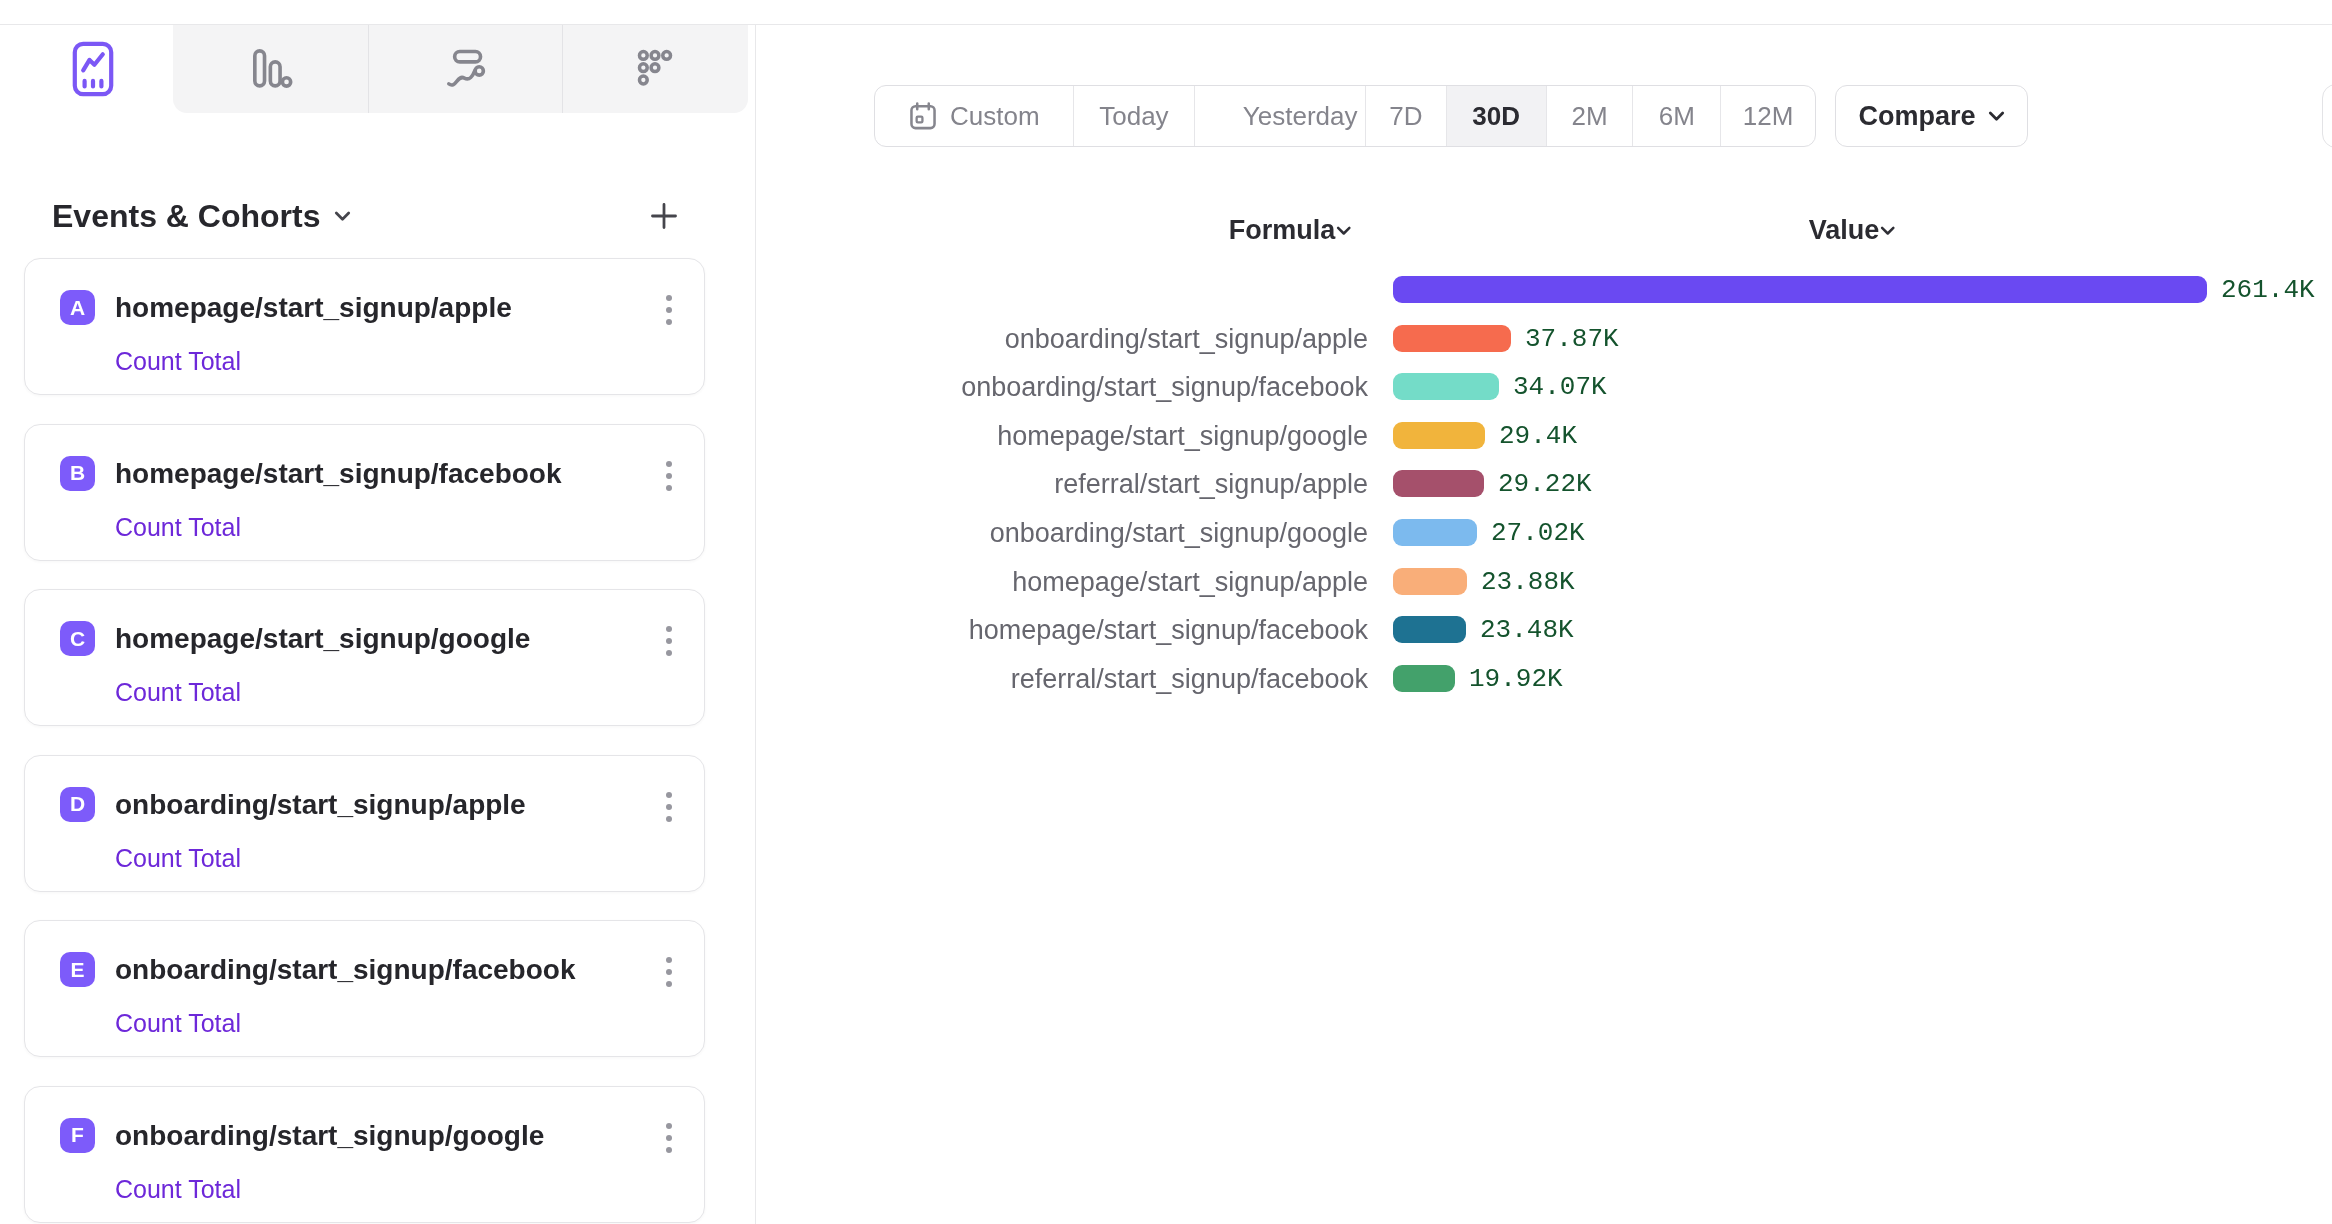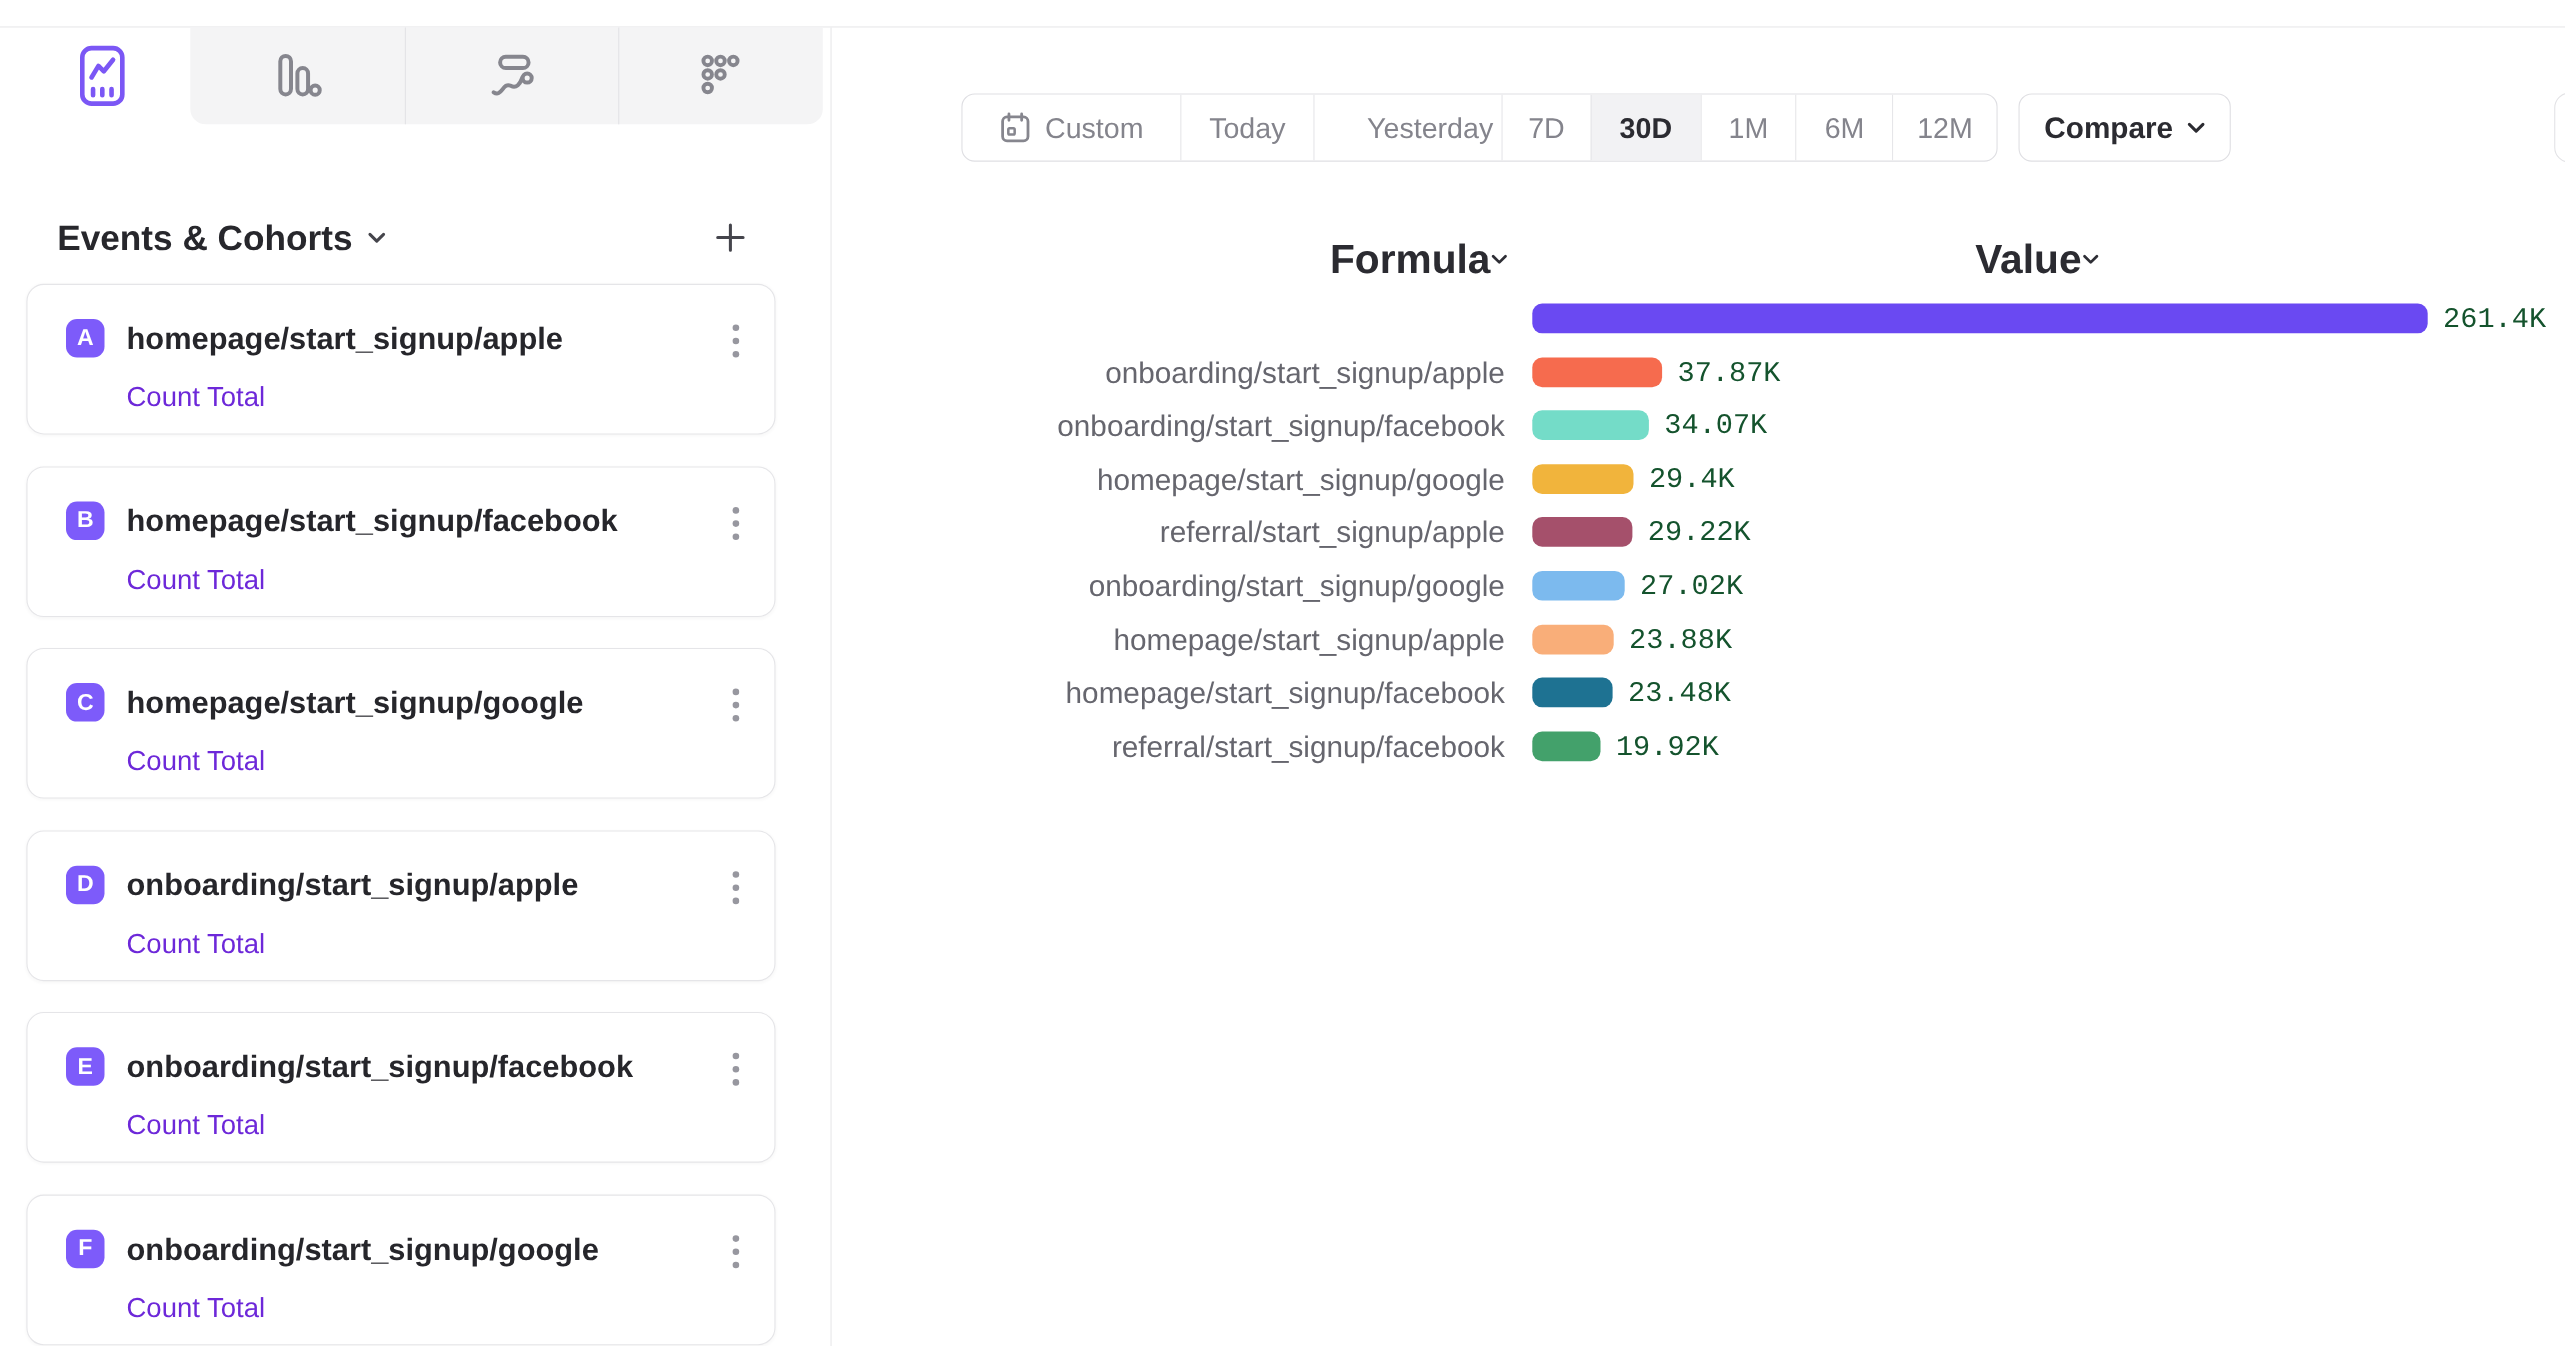--- a/index.html
+++ b/index.html
@@ -63,21 +63,21 @@
   }
   .partial-btn {
     position: absolute; left: 2322px; top: 84px; width: 40px; height: 64px;
     background: #fff; border: 1.5px solid #e3e3e6; border-radius: 14px;
   }
 
   
   .col-header {
     position: absolute; top: 215px; transform: translateX(-50%);
     display: flex; align-items: center; 
-    font-size: 37px; font-weight: 600; color: #2b2b31; cursor: pointer;
+    font-size: 27px; font-weight: 600; color: #2b2b31; cursor: pointer;
   }
   .rows { position: absolute; left: 0; top: 276px; width: 2332px; }
   .chart-row { position: absolute; left: 0; width: 2332px; height: 28px; }
   .row-label {
     position: absolute; left: 700px; top: 0; width: 668px; height: 28px;
     text-align: right; font-size: 27px; line-height: 28px; color: #66666e; white-space: nowrap;
   }
   .row-bar { position: absolute; left: 1393px; top: 0; height: 27px; border-radius: 9px; cursor: pointer; }
   .row-value {
     position: absolute; top: 0; height: 28px; line-height: 29px;
@@ -239,21 +239,21 @@
       <div class="segment" style="width: 171px; padding-left: 40px;">
         <span>Yesterday</span>
       </div>
       <div class="segment" style="width: 81px;">
         <span>7D</span>
       </div>
       <div class="segment active" style="width: 100px;">
         <span>30D</span>
       </div>
       <div class="segment" style="width: 87px;">
-        <span>1M</span>
+        <span>2M</span>
       </div>
       <div class="segment" style="width: 88px;">
         <span>6M</span>
       </div>
       <div class="segment" style="width: 95px;">
         <span>12M</span>
       </div>
     </div>
 
   <button class="compare-btn">

